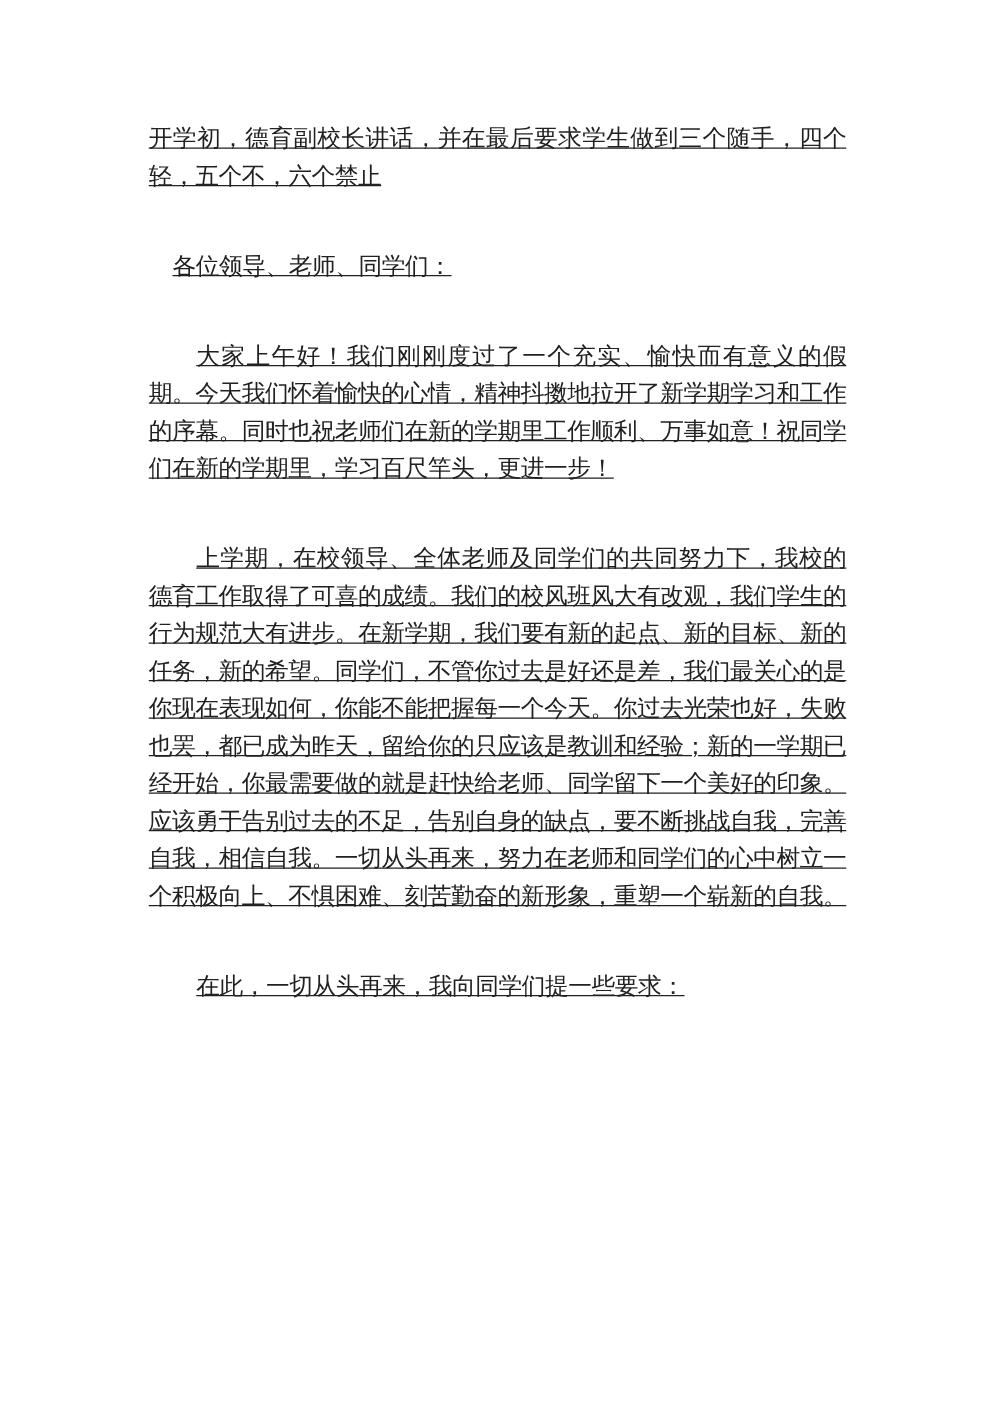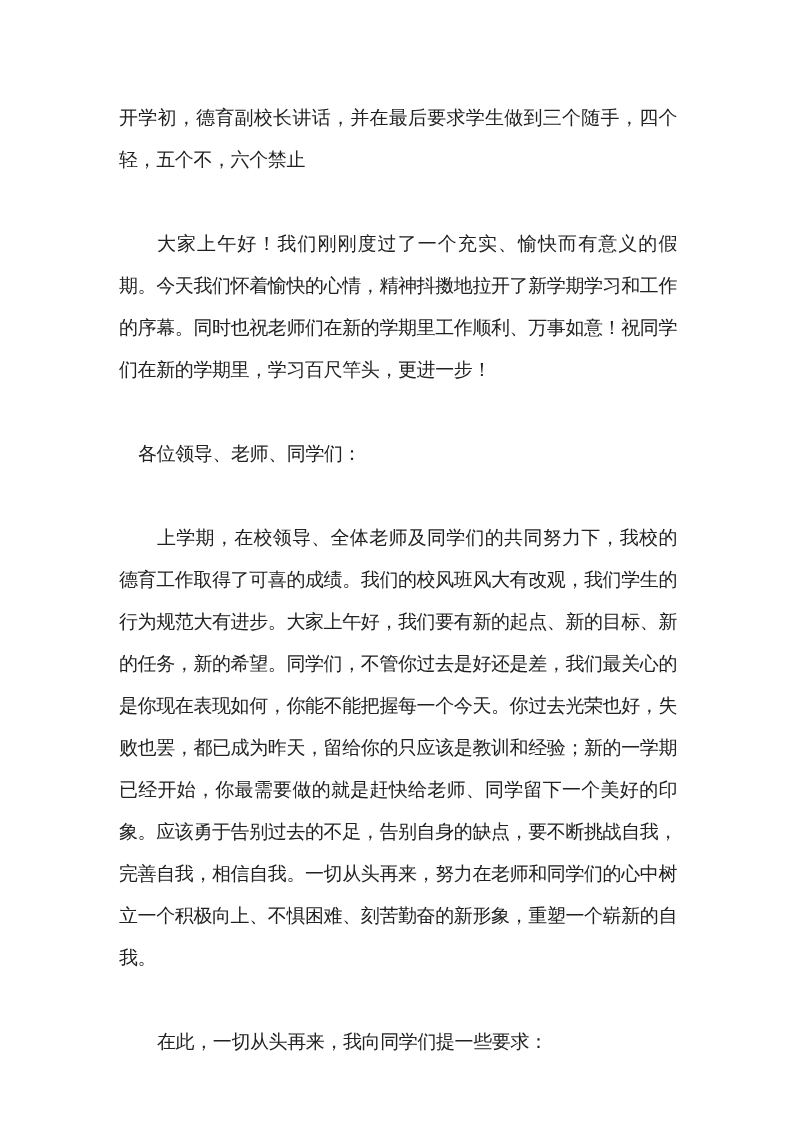--- a/index.html
+++ b/index.html
@@ -20,32 +20,33 @@
   .page {
     width: 793px;
     height: 1122px;
     background: var(--page-bg, #ffffff);
     padding: 97px 116px 0 119px;
   }
   .para {
     margin: 0 0 42px 0;
     font-family: "Liberation Serif", "DejaVu Serif", serif;
     font-size: 19px;
-    line-height: 42px;
+    line-height: 30px;
     letter-spacing: -0.4px;
     color: var(--text-color, #212121);
     text-align: justify;
     text-justify: inter-ideograph;
+    text-decoration: underline;
   }
   .indent-0 { text-indent: 0; }
   .indent-1 { text-indent: 1em; }
   .indent-2 { text-indent: 2em; }
 </style>
 </head>
 <body>
 
 <div class="page">
   <p class="para indent-0">开学初，德育副校长讲话，并在最后要求学生做到三个随手，四个轻，五个不，六个禁止</p>
+  <p class="para indent-1">各位领导、老师、同学们：</p>
   <p class="para indent-2">大家上午好！我们刚刚度过了一个充实、愉快而有意义的假期。今天我们怀着愉快的心情，精神抖擞地拉开了新学期学习和工作的序幕。同时也祝老师们在新的学期里工作顺利、万事如意！祝同学们在新的学期里，学习百尺竿头，更进一步！</p>
-  <p class="para indent-1">各位领导、老师、同学们：</p>
-  <p class="para indent-2">上学期，在校领导、全体老师及同学们的共同努力下，我校的德育工作取得了可喜的成绩。我们的校风班风大有改观，我们学生的行为规范大有进步。大家上午好，我们要有新的起点、新的目标、新的任务，新的希望。同学们，不管你过去是好还是差，我们最关心的是你现在表现如何，你能不能把握每一个今天。你过去光荣也好，失败也罢，都已成为昨天，留给你的只应该是教训和经验；新的一学期已经开始，你最需要做的就是赶快给老师、同学留下一个美好的印象。应该勇于告别过去的不足，告别自身的缺点，要不断挑战自我，完善自我，相信自我。一切从头再来，努力在老师和同学们的心中树立一个积极向上、不惧困难、刻苦勤奋的新形象，重塑一个崭新的自我。</p>
+  <p class="para indent-2">上学期，在校领导、全体老师及同学们的共同努力下，我校的德育工作取得了可喜的成绩。我们的校风班风大有改观，我们学生的行为规范大有进步。在新学期，我们要有新的起点、新的目标、新的任务，新的希望。同学们，不管你过去是好还是差，我们最关心的是你现在表现如何，你能不能把握每一个今天。你过去光荣也好，失败也罢，都已成为昨天，留给你的只应该是教训和经验；新的一学期已经开始，你最需要做的就是赶快给老师、同学留下一个美好的印象。应该勇于告别过去的不足，告别自身的缺点，要不断挑战自我，完善自我，相信自我。一切从头再来，努力在老师和同学们的心中树立一个积极向上、不惧困难、刻苦勤奋的新形象，重塑一个崭新的自我。</p>
   <p class="para indent-2">在此，一切从头再来，我向同学们提一些要求：</p>
 </div>
 
 </body></html>

